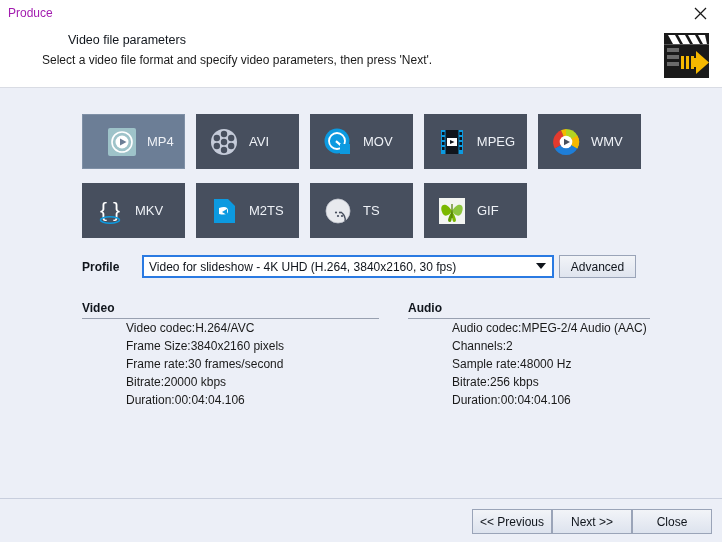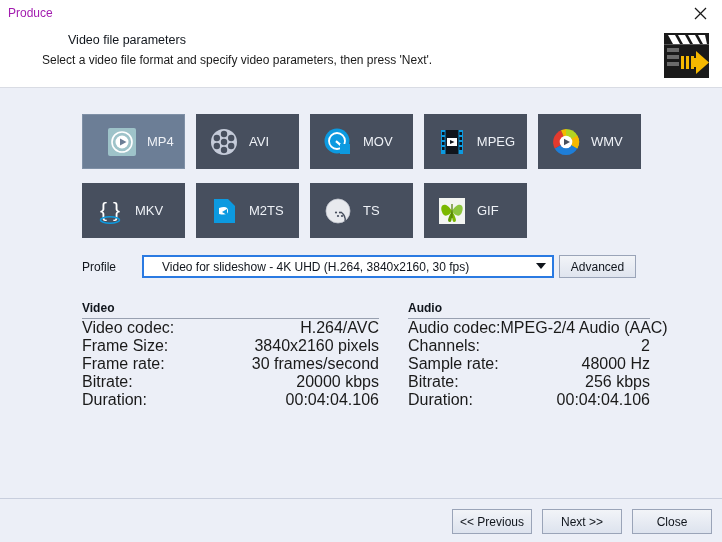--- a/index.html
+++ b/index.html
@@ -78,31 +78,31 @@
     font-size: 13px; color: #eef1f6; margin-left: 9px;
     min-width: 38px;
   }
 
   
   .profile-row {
     position: absolute; left: 82px; top: 166px; width: 572px; height: 24px;
   }
   .profile-label {
     position: absolute; left: 0; top: 5px;
-    font-size: 12px; font-weight: normal; color: #10151c;
+    font-size: 12px; font-weight: bold; color: #10151c;
   }
   .combo {
     position: absolute; left: 60px; top: 0; width: 412px; height: 23px;
     background: #ffffff;
     border: 2px solid #2a7ae2;
     display: flex; align-items: center;
     cursor: pointer;
   }
   .combo-text {
-    flex: 1; padding-left: 18px;
+    flex: 1; padding-left: 5px;
     font-size: 12px; color: #10151c;
     white-space: nowrap; overflow: hidden;
   }
   .combo-arrow {
     width: 22px; height: 100%;
     display: flex; align-items: center; justify-content: center;
   }
   .advanced-btn {
     position: absolute; left: 477px; top: 0; width: 77px; height: 23px;
     background: linear-gradient(#f2f4f8, #dfe4ee);
@@ -115,36 +115,37 @@
   
   .panel { position: absolute; top: 212px; }
   .panel.video { left: 82px; width: 297px; }
   .panel.audio { left: 408px; width: 242px; }
   .panel-title {
     font-size: 12px; font-weight: bold; color: #10151c;
     padding-bottom: 3px;
     border-bottom: 1px solid #98a0b0;
   }
   .info-row {
-    display: flex; justify-content: space-between;
-    font-size: 16px; color: #1a1a1a;
+    display: flex; 
+    font-size: 12px; color: #1a1a1a;
     line-height: 18px;
+    margin-left: 44px;
   }
   .info-key { white-space: nowrap; }
   .info-val { white-space: nowrap; }
 
   
   .footer {
     position: absolute; left: 0; top: 498px; width: 722px; height: 44px;
     background: #eceff7;
     border-top: 1px solid #c8cedd;
   }
   .footer-btns {
     position: absolute; right: 10px; top: 10px;
-    display: flex; gap: 10px;
+    display: flex; gap: 0;
   }
   .fbtn {
     width: 80px; height: 25px;
     background: linear-gradient(#f2f4f8, #dde3ee);
     border: 1px solid #9aa4b8;
     font-size: 12px; color: #10151c;
     display: flex; align-items: center; justify-content: center;
     cursor: pointer;
   }
 </style>

